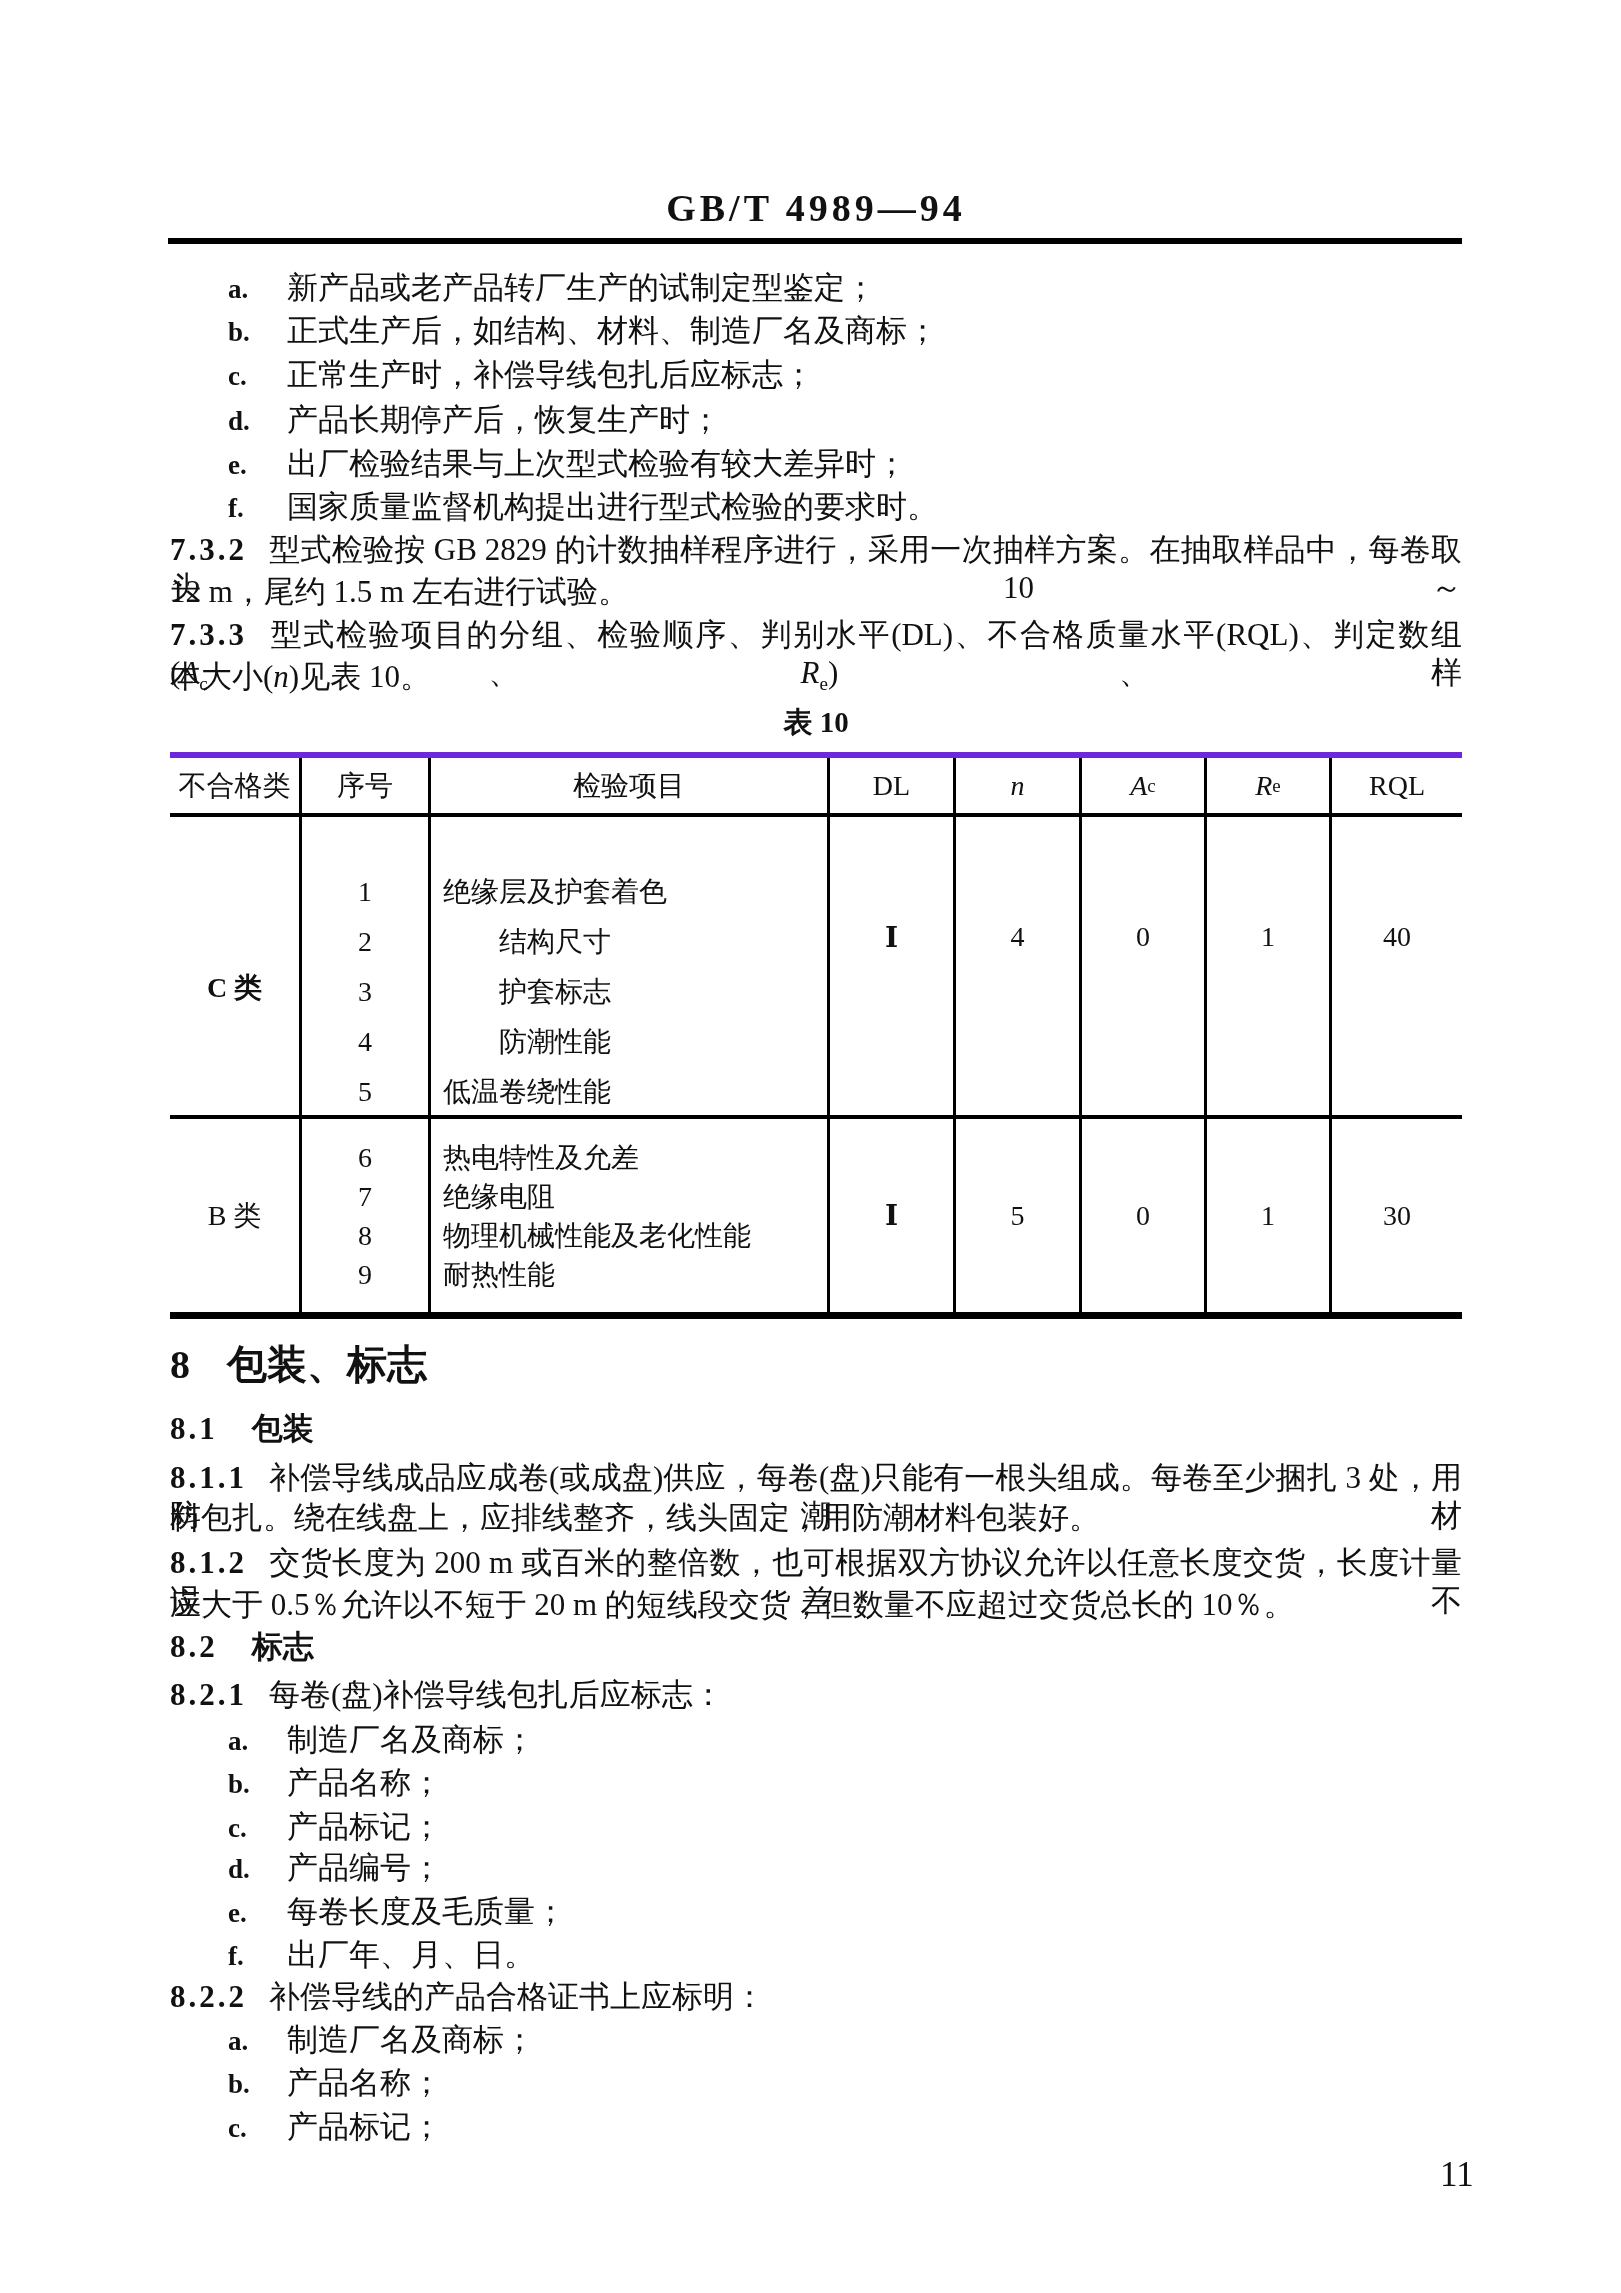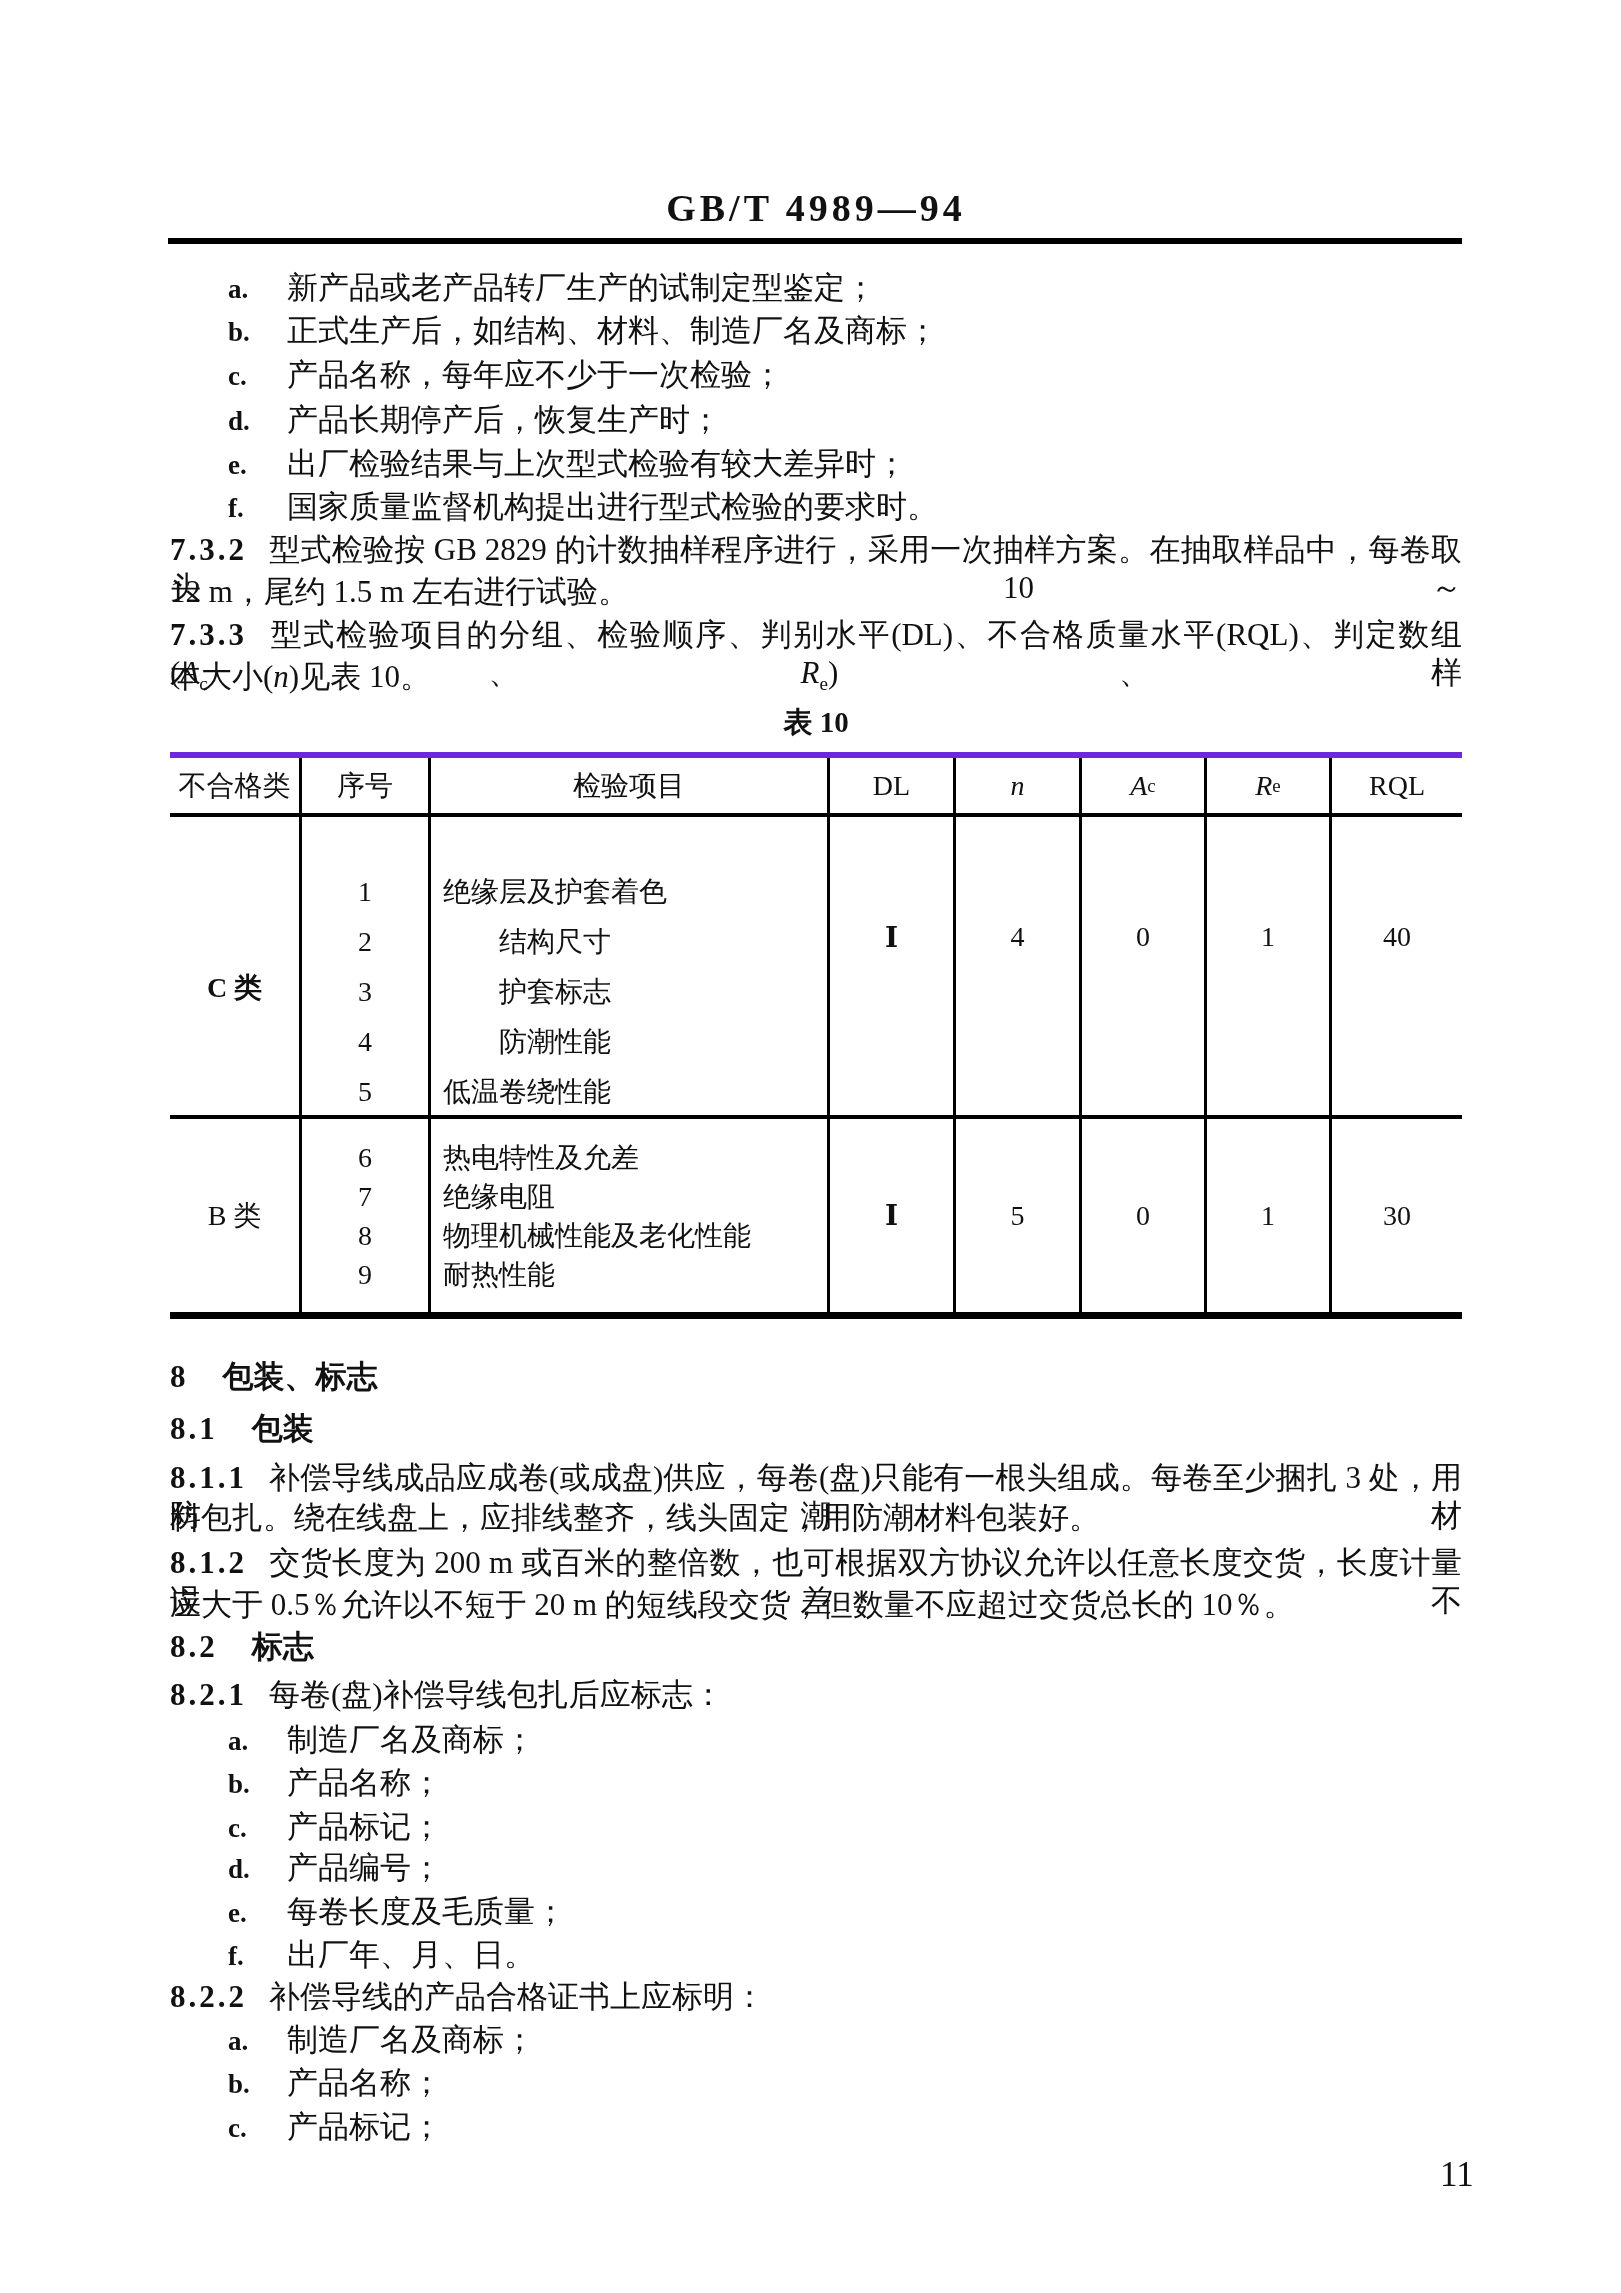--- a/index.html
+++ b/index.html
@@ -10,21 +10,21 @@
     overflow:hidden;
   }
   .line{position:absolute;left:170px;width:1292px;font-size:31px;line-height:38px;white-space:nowrap;}
   .just{text-align:justify;text-align-last:justify;white-space:normal;}
   .doc-title{position:absolute;top:186px;left:170px;width:1292px;text-align:center;
     font-size:38px;font-weight:bold;letter-spacing:4px;}
   .head-rule{position:absolute;top:238px;left:168px;width:1294px;height:6px;background:#000;}
   .cnum{font-weight:bold;letter-spacing:3px;margin-right:22px;}
   .list-line{padding-left:58px;box-sizing:border-box;}
   .llabel{display:inline-block;width:59px;font-weight:bold;font-size:27px;}
-  .sec8{font-size:31px;font-weight:bold;margin-top:12px;}
+  .sec8{font-size:40px;font-weight:bold;}
   .sech{font-size:31px;font-weight:bold;}
   .sec8 .cnum,.sech .cnum{margin-right:34px;}
   .var{font-style:italic;}
   .vsub{font-size:19px;font-style:normal;vertical-align:-7px;line-height:0;}
   .caption{position:absolute;top:703px;left:170px;width:1292px;text-align:center;
     font-size:29px;font-weight:bold;}
   .gbtable{position:absolute;left:170px;top:752px;width:1292px;
     border-top:6px solid #6d28d9;border-bottom:7px solid #000;font-size:28px;}
   .trow{display:flex;box-sizing:border-box;}
   .thead{height:59px;border-bottom:4px solid #000;}
@@ -50,21 +50,21 @@
 </head>
 <body>
 
 <div class="page">
 
   <div class="doc-title">GB/T 4989—94</div>
   <div class="head-rule"></div>
 
   <div class="line list-line" style="top:269px"><span class="llabel">a.</span><span>新产品或老产品转厂生产的试制定型鉴定；</span></div>
   <div class="line list-line" style="top:312px"><span class="llabel">b.</span><span>正式生产后，如结构、材料、制造厂名及商标；</span></div>
-  <div class="line list-line" style="top:356px"><span class="llabel">c.</span><span>产品名称，每年应不少于一次检验；</span></div>
+  <div class="line list-line" style="top:356px"><span class="llabel">c.</span><span>正常生产时，补偿导线包扎后应标志；</span></div>
   <div class="line list-line" style="top:401px"><span class="llabel">d.</span><span>产品长期停产后，恢复生产时；</span></div>
   <div class="line list-line" style="top:445px"><span class="llabel">e.</span><span>出厂检验结果与上次型式检验有较大差异时；</span></div>
   <div class="line list-line" style="top:488px"><span class="llabel">f.</span><span>国家质量监督机构提出进行型式检验的要求时。</span></div>
 
   <div class="line just" style="top:531px"><span class="cnum">7.3.2</span><span>型式检验按 GB 2829 的计数抽样程序进行，采用一次抽样方案。在抽取样品中，每卷取头 10～</span></div>
   <div class="line" style="top:573px">12 m，尾约 1.5 m 左右进行试验。</div>
 
   <div class="line just" style="top:616px"><span class="cnum">7.3.3</span><span>型式检验项目的分组、检验顺序、判别水平(DL)、不合格质量水平(RQL)、判定数组(</span><span class="var">A</span><sub class="vsub">c</sub><span>、</span><span class="var">R</span><sub class="vsub">e</sub><span>)、样</span></div>
   <div class="line" style="top:658px"><span>本大小(</span><span class="var">n</span><span>)见表 10。</span></div>
 

